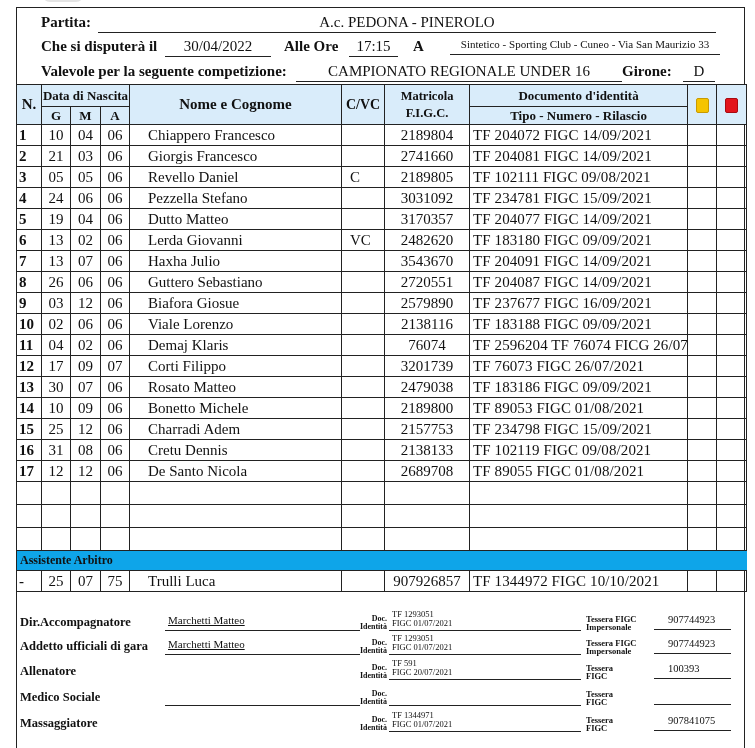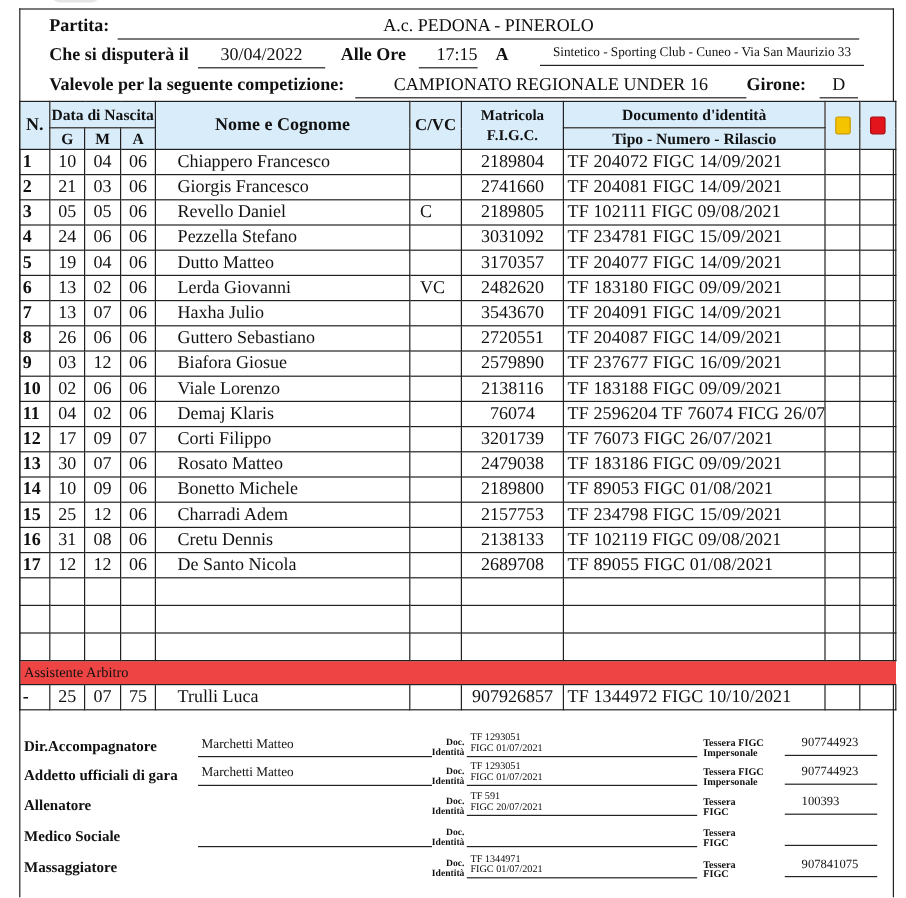--- a/index.html
+++ b/index.html
@@ -15,44 +15,44 @@
   table.grid td, table.grid th { border:1.5px solid #222; padding:0; overflow:hidden; white-space:nowrap; }
   table.grid th { background:#d9ecfa; font-weight:bold; font-size:14px; }
   table.grid th.sub { font-size:13px; height:17px; }
   table.grid td { height:20px; font-size:15px; }
   td.num { font-weight:bold; font-size:15px; padding-left:2px !important; }
   td.c { text-align:center; }
   td.name { font-size:12px; padding-left:18px !important; }
   td.cap { font-size:14px; padding-left:8px !important; }
   td.mat { text-align:center; font-size:15px; }
   td.doc { font-size:8.5px; padding-left:3px !important; letter-spacing:0.1px; }
-  tr.section td { background:#ef4444; font-weight:normal; font-size:12px; height:19px; padding-left:3px !important; border-left:1.5px solid #222; }
+  tr.section td { background:#0ea5e9; font-weight:bold; font-size:12px; height:19px; padding-left:3px !important; border-left:1.5px solid #222; }
   .card { display:inline-block; width:11px; height:13px; border-radius:2px; vertical-align:middle; }
 
   .staff { position:absolute; left:20px; width:720px; height:26px; }
   .staff .role { position:absolute; left:0; top:6px; font-weight:bold; font-size:12.5px; white-space:nowrap; }
-  .staff .pname { position:absolute; left:145px; width:192px; top:5px; border-bottom:1.4px solid #222; font-size:11px; height:16px; padding-left:3px; white-space:nowrap; }
+  .staff .pname { position:absolute; left:145px; width:192px; top:5px; border-bottom:1.4px solid #222; font-size:11px; height:16px; padding-left:3px; white-space:nowrap;text-decoration:underline; }
   .staff .doclbl { position:absolute; left:327px; top:6px; width:40px; text-align:right; font-weight:bold; font-size:8px; line-height:8px; }
   .staff .docval { position:absolute; left:369px; width:189px; top:1px; border-bottom:1.4px solid #222; font-size:8.5px; line-height:9px; height:20px; padding-left:3px; white-space:nowrap; }
   .staff .tlbl { position:absolute; left:566px; top:6px; width:74px; font-weight:bold; font-size:8.5px; line-height:8px; }
   .staff .tval { position:absolute; left:634px; width:77px; top:5px; border-bottom:1.4px solid #222; font-size:10.5px; height:16px; padding-left:14px; box-sizing:border-box; white-space:nowrap; }
 </style>
 </head>
 <body>
 
 <div class="tabmark"></div>
 <div class="frame"></div>
 
 <span class="lbl" style="left:41px;top:14px;">Partita:</span>
 <span class="uval" style="left:98px;top:13px;width:618px;">A.c. PEDONA - PINEROLO</span>
 
 <span class="lbl" style="left:41px;top:38px;">Che si disputerà il</span>
 <span class="uval" style="left:165px;top:37px;width:106px;">30/04/2022</span>
 <span class="lbl" style="left:284px;top:38px;">Alle Ore</span>
-<span class="uval" style="left:349px;top:37px;width:49px;text-align:right;">17:15</span>
+<span class="uval" style="left:349px;top:37px;width:49px;">17:15</span>
 <span class="lbl" style="left:413px;top:38px;">A</span>
 <span class="uval small" style="left:450px;top:35px;width:270px;">Sintetico - Sporting Club - Cuneo - Via San Maurizio 33</span>
 
 <span class="lbl" style="left:41px;top:63px;">Valevole per la seguente competizione:</span>
 <span class="uval" style="left:296px;top:62px;width:326px;">CAMPIONATO REGIONALE UNDER 16</span>
 <span class="lbl" style="left:622px;top:63px;">Girone:</span>
 <span class="uval" style="left:683px;top:62px;width:32px;">D</span>
 
 <table class="grid">
   <colgroup>

